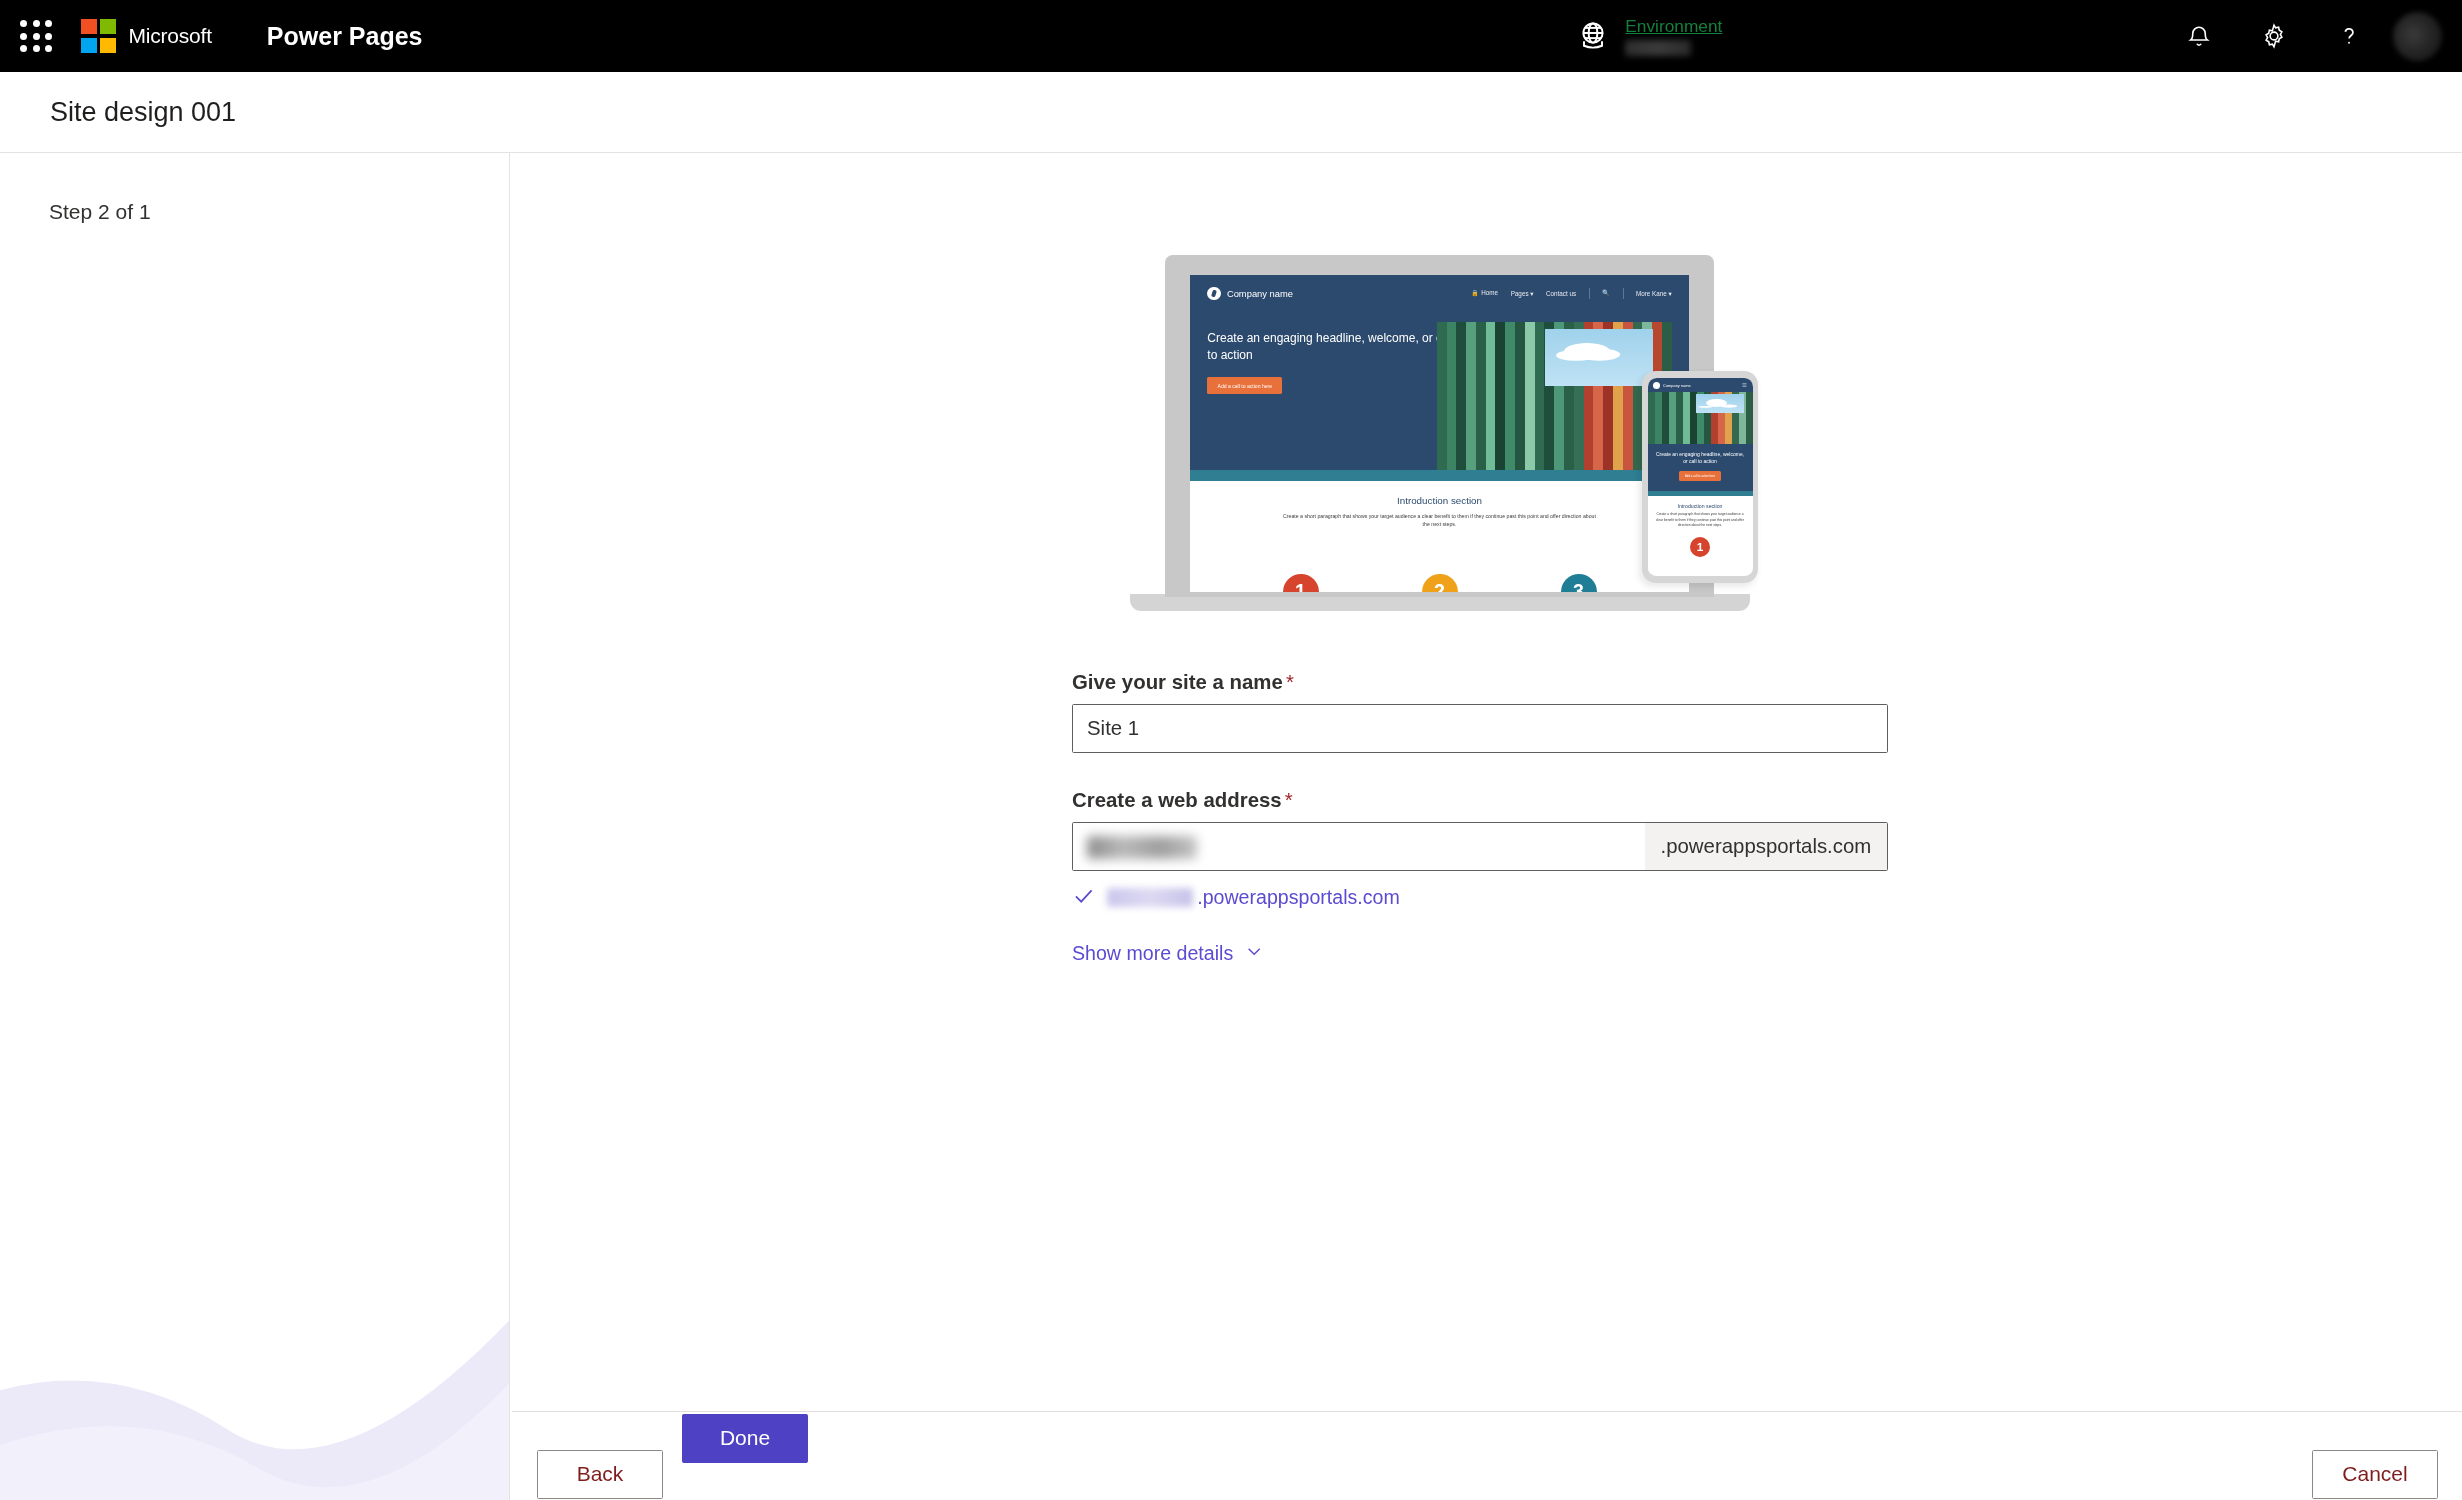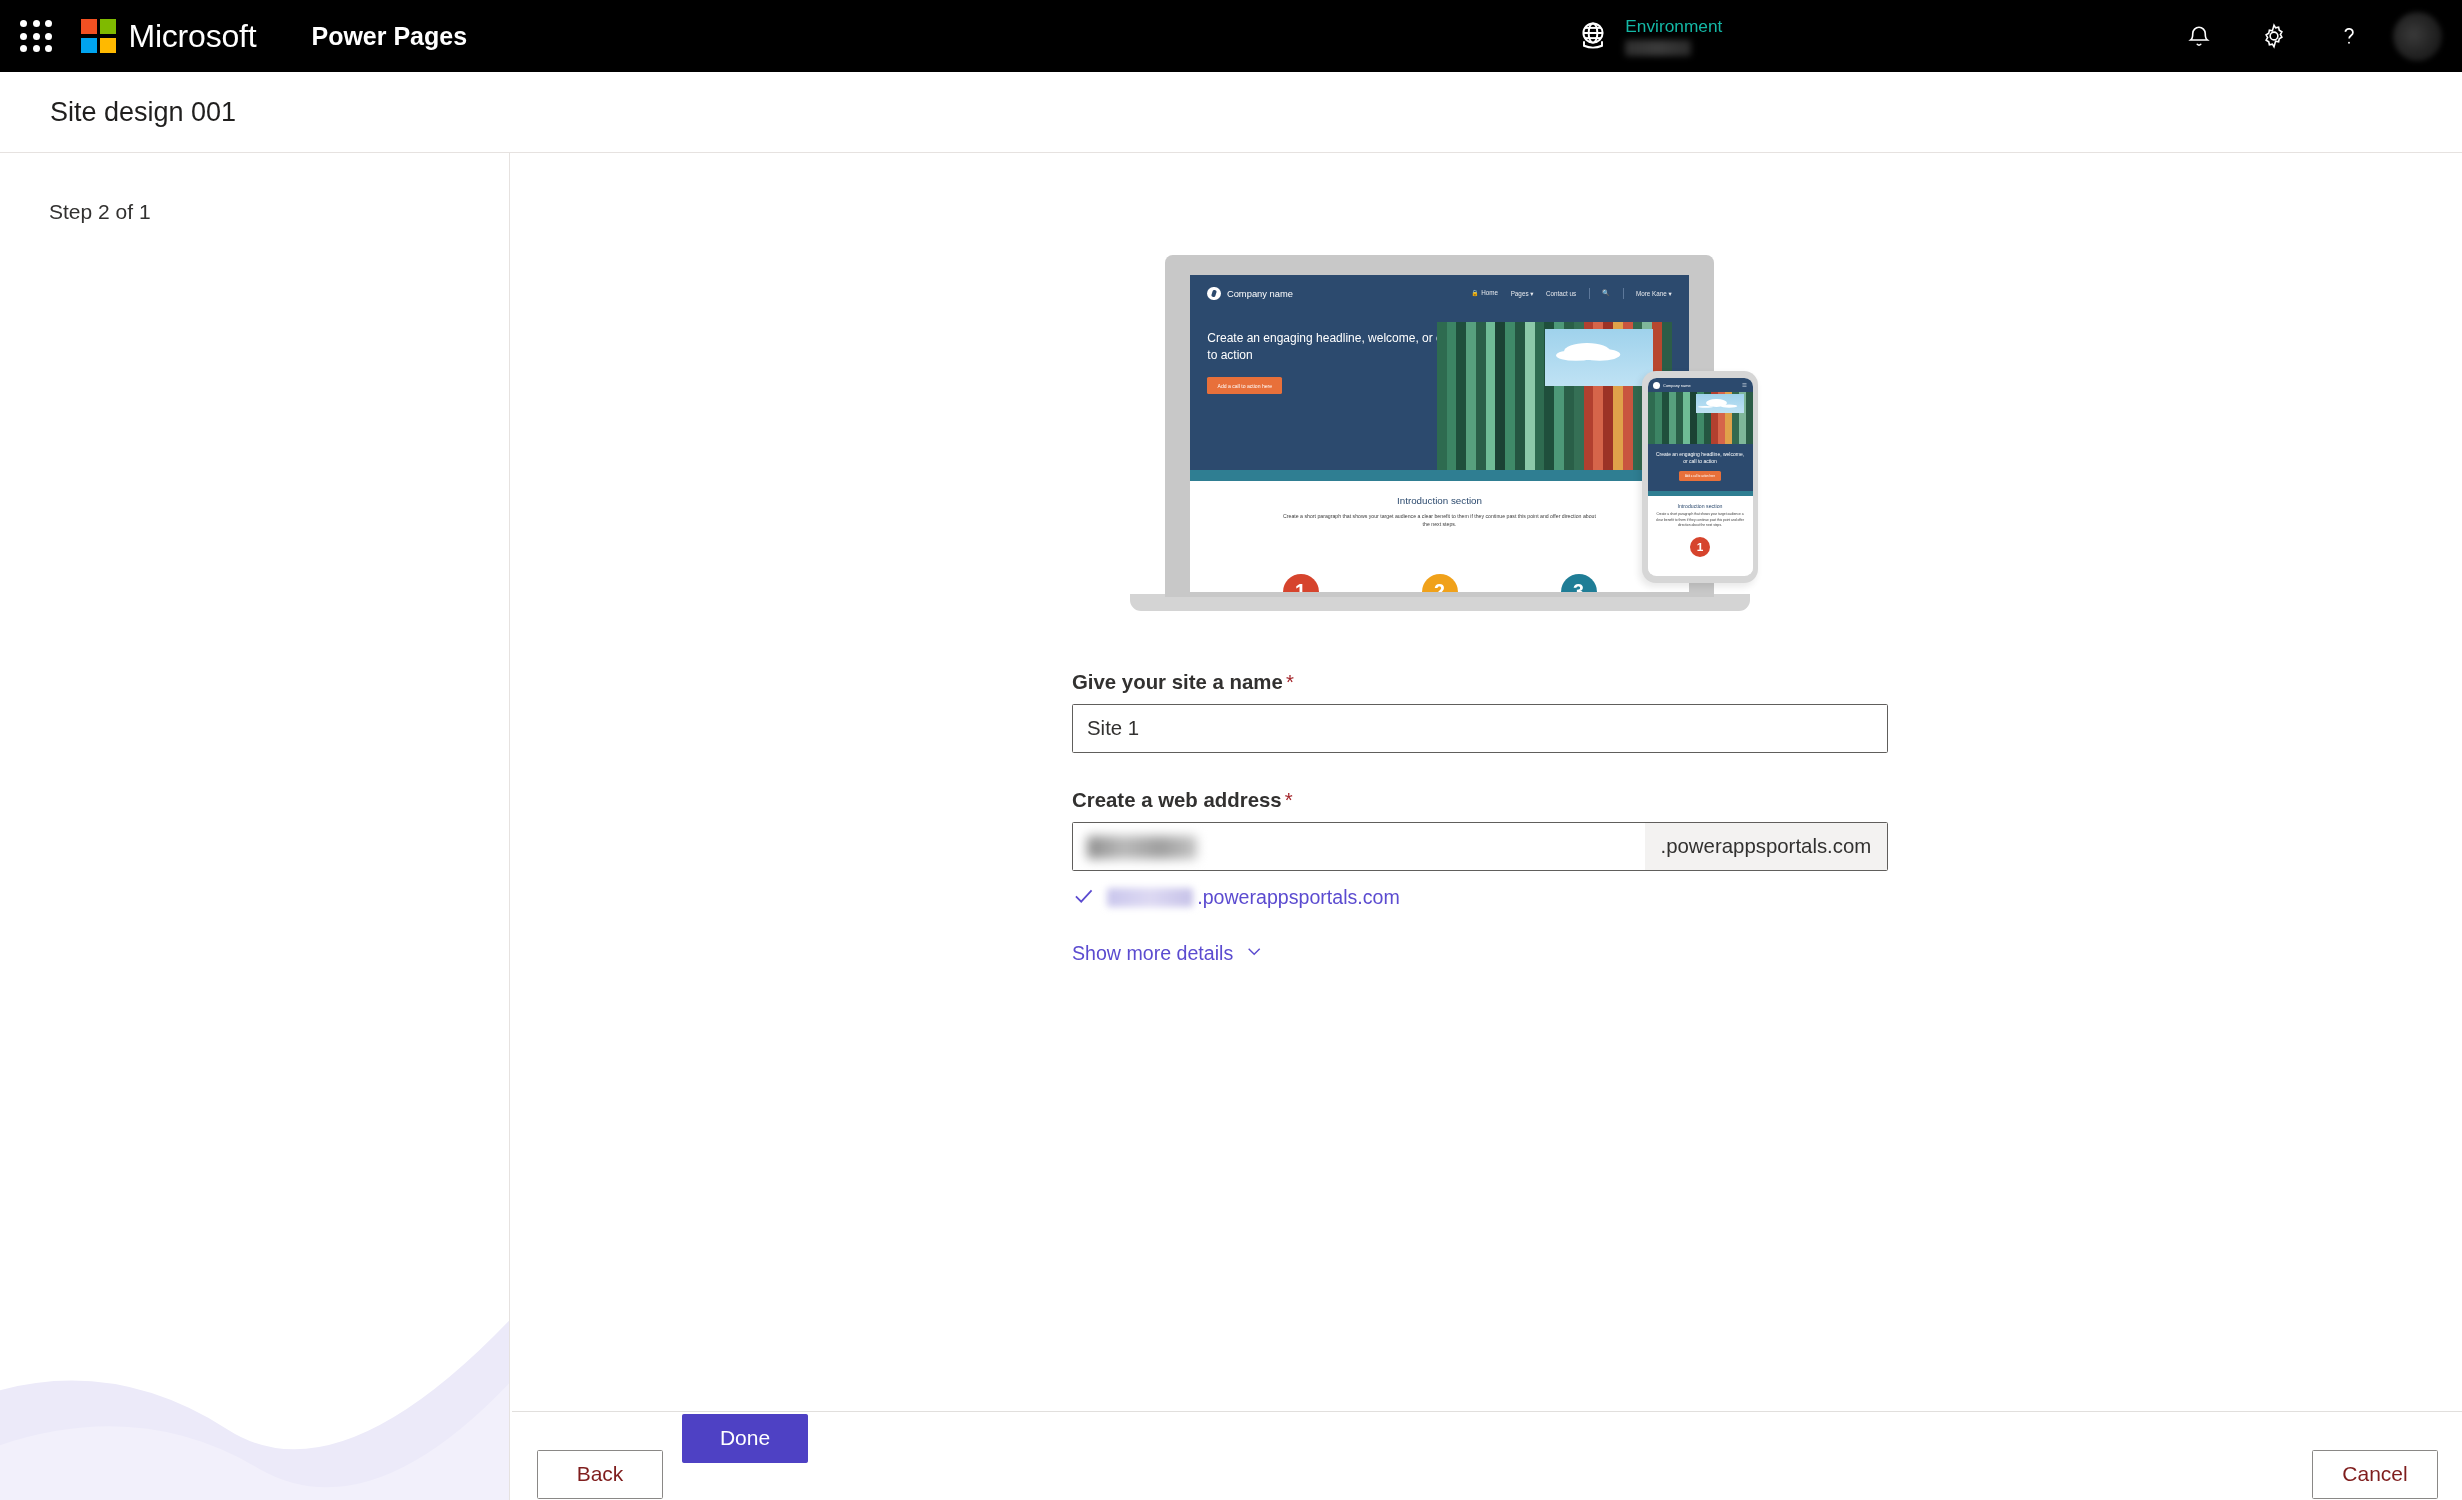--- a/index.html
+++ b/index.html
@@ -37,42 +37,42 @@
     grid-template-rows: 15.7px 15.7px;
     gap: 3.1px;
   }
   .ms-squares i { display:block; width:15.7px; height:15.7px; }
   .ms-squares .s1 { background: #f25022; }
   .ms-squares .s2 { background: #7fba00; }
   .ms-squares .s3 { background: #00a4ef; }
   .ms-squares .s4 { background: #ffb900; }
   .ms-word {
     color: #ffffff;
-    font-size: 32px;
+    font-size: 21px;
     font-weight: 400;
     margin-left: 12.6px;
     letter-spacing: -0.2px;
   }
   .app-name {
     color: #ffffff;
     font-size: 25px;
     font-weight: 700;
     margin-left: 55px;
     white-space: nowrap;
     cursor: pointer;
   }
 
   .suitebar-right {
     position: absolute; right: 0; top: 0; height: 72px;
     display: flex; align-items: center;
   }
   .env-block { display: flex; align-items: center; height: 72px; cursor: pointer; }
   .globe-icon { width: 36px; height: 36px; margin-right: 14px; }
   .env-texts { display: flex; flex-direction: column; justify-content: center; }
-  .env-label { color: #14b8a6; font-size: 17.3px; line-height: 20.4px; }
+  .env-label { color: #15803d; font-size: 17.3px; line-height: 20.4px; text-decoration: underline; }
   .env-value {
     margin-top: 3.1px;
     width: 66px; height: 15.7px;
     background: linear-gradient(90deg,#2e2e2e,#3a3a3a,#2a2a2a);
     filter: blur(3.1px);
     border-radius: 2.4px;
   }
   .sb-icon-btn {
     width: 75px; height: 72px;
     display: flex; align-items: center; justify-content: center;

